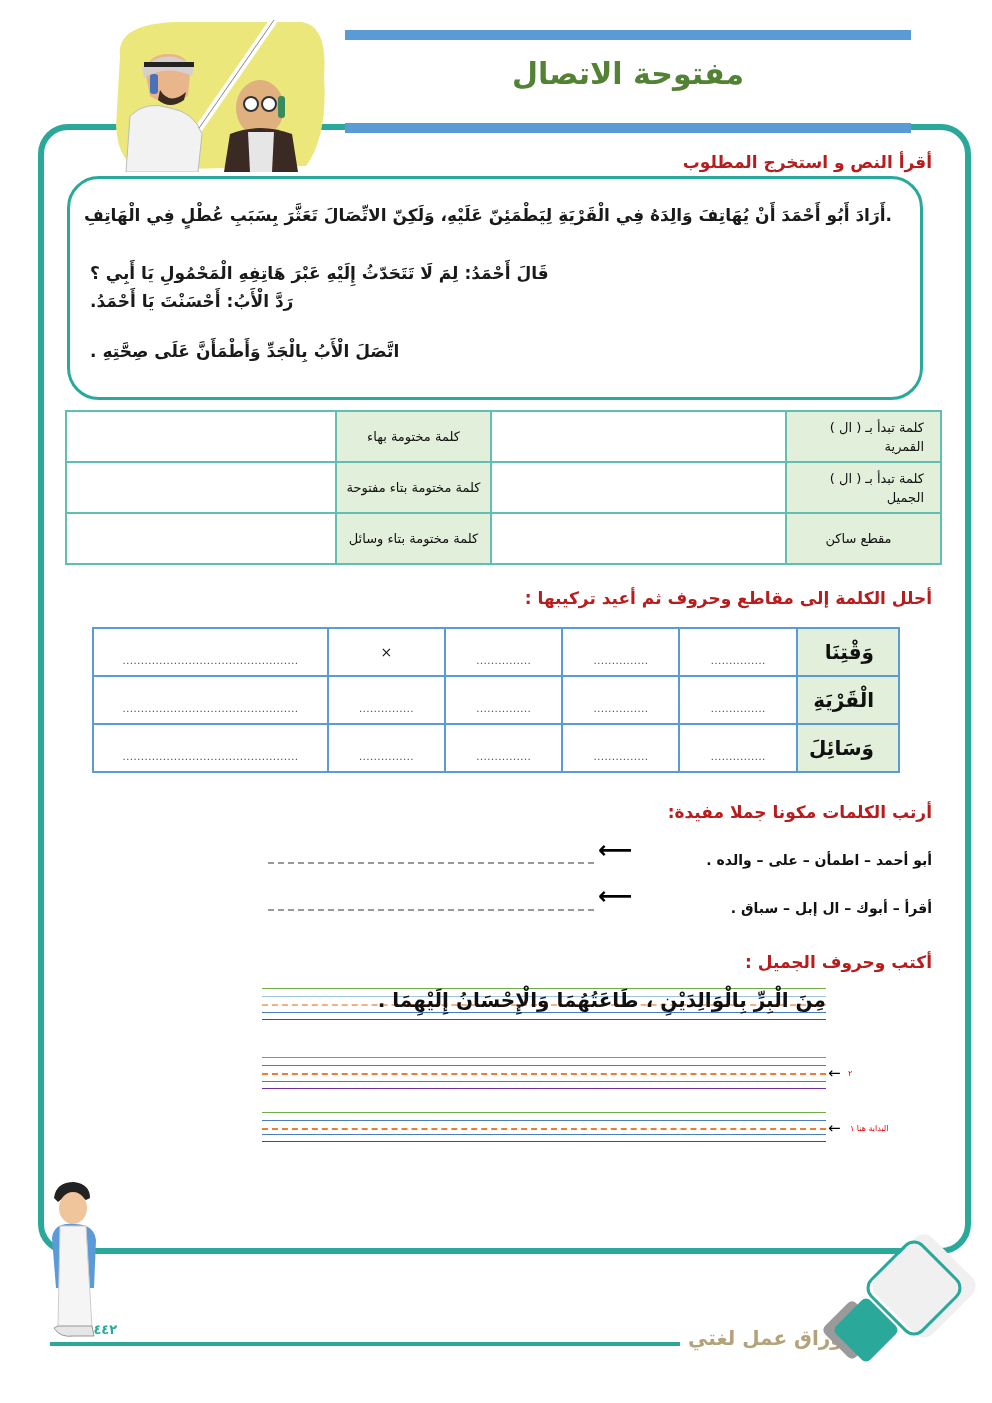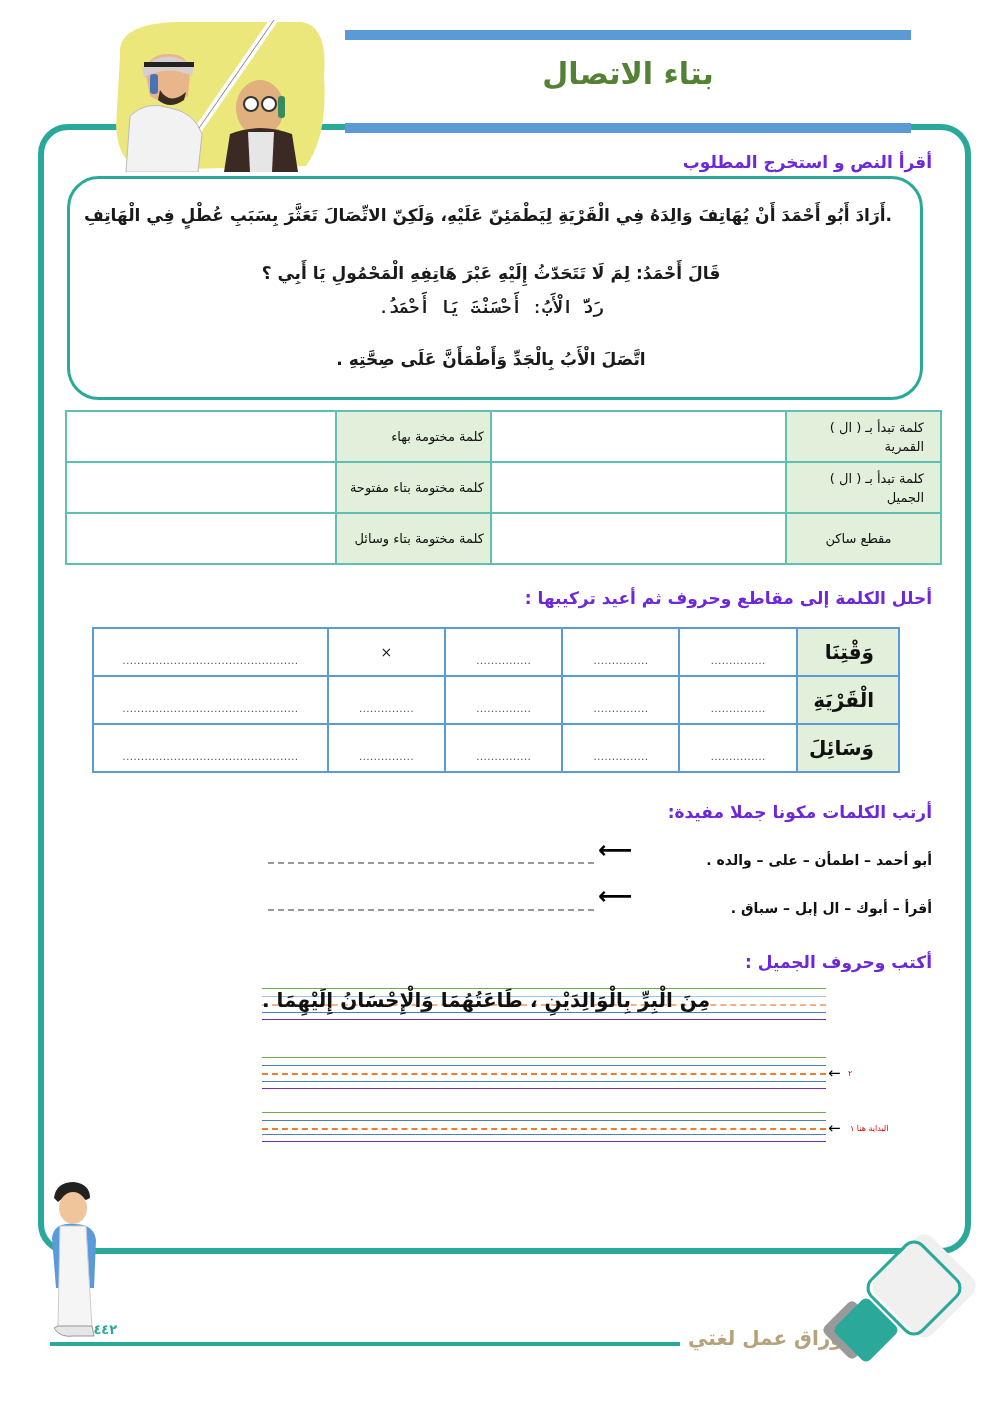--- a/index.html
+++ b/index.html
@@ -9,33 +9,33 @@
   
   .top-bar { position: absolute; left: 345px; top: 30px; width: 566px; height: 10px; background: #5b9bd5; }
   .title { position: absolute; left: 345px; top: 52px; width: 566px; text-align: center; font-family: "DejaVu Sans", sans-serif; font-weight: bold; font-size: 30px; color: #548235; line-height: 44px; }
   .title-bar { position: absolute; left: 345px; top: 123px; width: 566px; height: 10px; background: #5b9bd5; z-index: 3; }
 
   .illustration { position: absolute; left: 106px; top: 16px; width: 228px; height: 156px; z-index: 4; }
 
   
   .frame { position: absolute; left: 38px; top: 124px; width: 933px; height: 1130px; border: 6px solid #2aa99b; border-radius: 30px; z-index: 1; }
 
-  .section-heading { position: absolute; right: 60px; font-weight: bold; color: #6d28d9; font-size: 17px; line-height: 24px; white-space: nowrap; z-index: 2; }
+  .section-heading { position: absolute; right: 60px; font-weight: bold; color: #b91c1c; font-size: 17px; line-height: 24px; white-space: nowrap; z-index: 2; }
 
   
   .reading-box { position: absolute; left: 67px; top: 176px; width: 856px; height: 224px; border: 3px solid #2aa99b; border-radius: 32px; z-index: 2; padding: 16px 28px 0 20px; }
-  .reading-line { font-size: 17px; font-weight: bold; line-height: 24px; white-space: nowrap; text-align: center; color: #1a1a1a; }
+  .reading-line { font-size: 17px; font-weight: bold; line-height: 24px; white-space: nowrap; text-align: left; color: #1a1a1a; }
   .rl1 { margin-top: 8px; }
   .rl2 { margin-top: 34px; }
-  .rl3 { margin-top: 12px; font-family: Liberation Mono, monospace; }
+  .rl3 { margin-top: 4px; }
   .rl4 { margin-top: 26px; }
 
   
   .t1 { position: absolute; left: 65px; top: 410px; width: 877px; border-collapse: collapse; z-index: 2; }
-  .t1 td { border: 2px solid #5fbfb1; height: 51px; font-size: 13px; line-height: 19px; text-align: right; vertical-align: middle; padding: 0 6px; }
+  .t1 td { border: 2px solid #5fbfb1; height: 51px; font-size: 13px; line-height: 19px; text-align: center; vertical-align: middle; padding: 0 6px; }
   .t1 td.lbl { background: #e2efda; }
   .t1 td.lbl-r { text-align: right; padding-right: 16px; width: 155px; }
   .t1 td.blank-wide { width: 295px; }
   .t1 td.lbl-mid { width: 155px; }
 
   
   .t2 { position: absolute; left: 92px; top: 627px; width: 808px; border-collapse: collapse; z-index: 2; }
   .t2 td { border: 2px solid #5b9bd5; height: 48px; text-align: center; vertical-align: middle; font-size: 11px; color: #555; }
   .t2 td.word { background: #e2efda; width: 102px; font-size: 20px; font-weight: bold; color: #111; text-align: right; padding-right: 24px; }
   .t2 td.sm { width: 117px; vertical-align: bottom; padding-bottom: 8px; letter-spacing: 0; }
@@ -48,36 +48,36 @@
   .arrow { position: absolute; font-size: 24px; font-weight: bold; line-height: 24px; color: #000; }
   .dash-line { position: absolute; height: 0; border-top: 2px dashed #999; }
 
   
   .hw-group { position: absolute; left: 262px; width: 564px; z-index: 2; }
   .hw-line { position: absolute; left: 0; width: 100%; height: 0; }
   .hw-green { border-top: 1.5px solid #70ad47; }
   .hw-blue { border-top: 1.5px solid #4a7ebb; }
   .hw-orange { border-top: 2px dashed #ed7d31; }
   .hw-purple { border-top: 1.5px solid #7030a0; }
-  .hw-model { position: absolute; right: 0; top: -3px; font-size: 20px; font-weight: bold; white-space: nowrap; width: 100%; text-align: left; line-height: 30px; }
+  .hw-model { position: absolute; right: 0; top: -3px; font-size: 20px; font-weight: bold; white-space: nowrap; width: 100%; text-align: right; line-height: 30px; }
   .hw-arrow { position: absolute; font-size: 15px; line-height: 15px; color: #000; z-index: 2; }
   .hw-tag { position: absolute; font-size: 8px; color: #e00; z-index: 2; white-space: nowrap; }
 
   
   .footer-line-left { position: absolute; left: 50px; top: 1342px; width: 630px; height: 4px; background: #2aa99b; }
   .year { position: absolute; left: 72px; top: 1322px; font-size: 13px; font-weight: bold; color: #2aa99b; }
   .brand { position: absolute; left: 688px; top: 1326px; font-size: 20px; font-weight: bold; color: #b3a27a; white-space: nowrap; }
   .deco { position: absolute; z-index: 3; }
   .boy { position: absolute; left: 40px; top: 1178px; width: 70px; height: 164px; z-index: 4; }
 </style>
 </head>
 <body>
 
 <div class="top-bar"></div>
-<div class="title">بتاء الاتصال</div>
+<div class="title">مفتوحة الاتصال</div>
 <div class="title-bar"></div>
 
 <svg class="illustration" viewBox="0 0 228 156">
   <path d="M14 40 Q10 8 70 6 L196 6 Q222 10 218 60 Q222 120 200 150 L40 154 Q12 150 10 110 Z" fill="#ebe77a"></path>
   <line x1="168" y1="4" x2="64" y2="154" stroke="#fff" stroke-width="8"></line>
   <line x1="168" y1="4" x2="64" y2="154" stroke="#888" stroke-width="1"></line>
 
   <path d="M40 60 Q40 38 62 38 Q84 38 84 58 L82 80 Q62 92 44 80 Z" fill="#e9b58a"></path>
   <path d="M36 52 Q60 30 88 50 L86 60 Q60 48 38 62 Z" fill="#d7cfcf"></path>
   <rect x="38" y="46" width="50" height="5" fill="#222"></rect>

